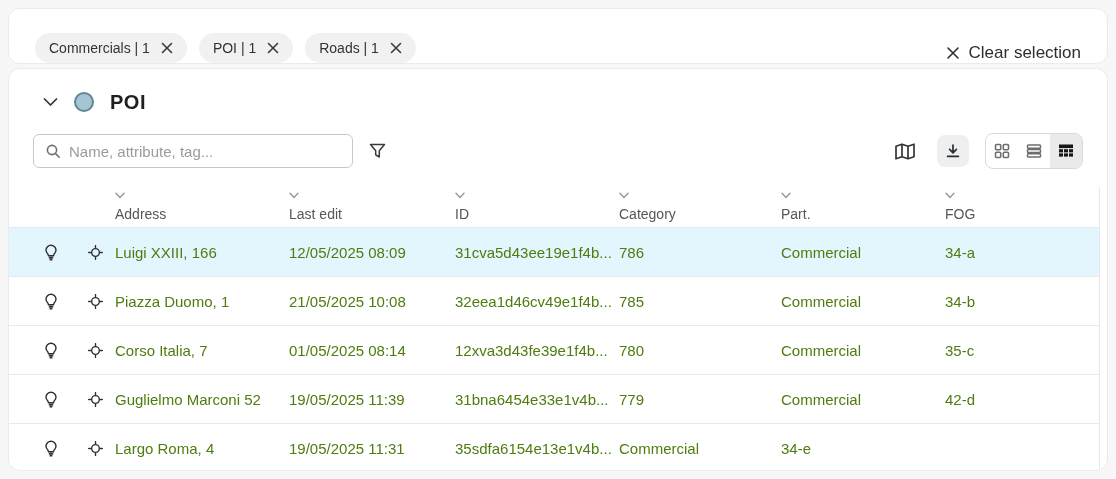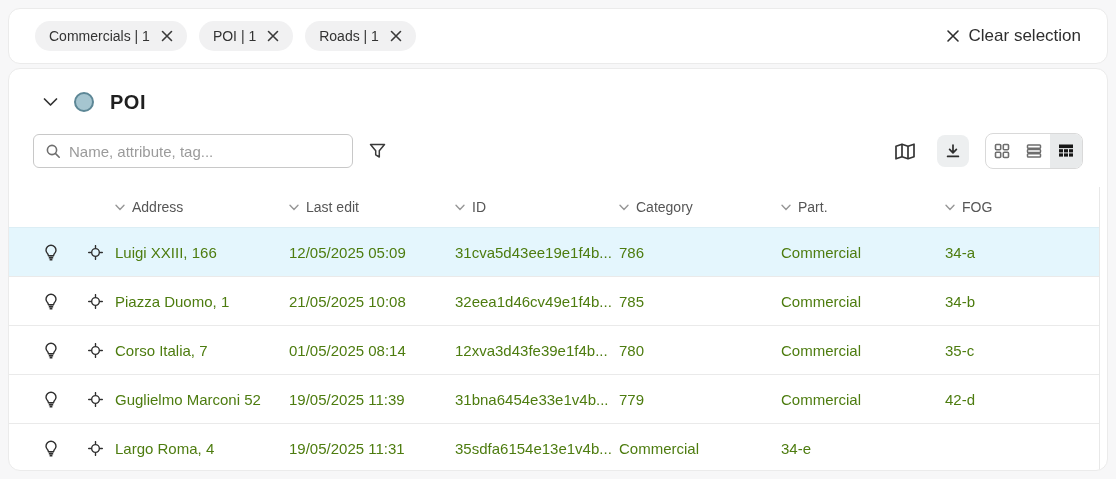--- a/index.html
+++ b/index.html
@@ -17,21 +17,21 @@
     left: 8px;
     width: 1100px;
     background: #fff;
     border: 1px solid #ebebeb;
     border-radius: 12px;
   }
 
   
   .selection-bar {
     top: 8px; height: 56px;
-    display: flex; align-items: center;
+    display: flex; align-items: flex-end;
     padding: 0 26px;
   }
   .chips { display: flex; gap: 12px; }
   .chip {
     display: flex; align-items: center; gap: 11px;
     background: #f1f1f2;
     border-radius: 15px;
     height: 30px;
     padding: 0 14px;
     font-size: 14px; color: #333;
@@ -111,21 +111,21 @@
     display: grid;
     grid-template-columns: 48px 40px 174px 166px 164px 162px 164px auto;
     align-items: center;
     padding-left: 18px;
     height: 49px;
     font-size: 15px; color: #4d7c0f;
   }
   .trow.body { border-top: 1px solid #eaeaea; cursor: pointer; }
   .trow.selected { background: #e4f6fd; border-top-color: #dceef5; }
   .header-row { height: 40px; font-size: 14px; color: #565656; }
-  .hcell { display: flex; align-items: center; gap: 7px; cursor: pointer; }
+  .hcell { display: flex; gap: 7px; cursor: pointer; flex-direction: column; }
   .hcell svg { color: #979797; flex: none; }
   .cell-icon { display: flex; justify-content: center; color: #2f2f2f; cursor: pointer; }
   .ellip { white-space: nowrap; overflow: hidden; }
 </style>
 </head>
 <body>
 
 <div class="canvas">
 
   <div class="card selection-bar">
@@ -287,21 +287,21 @@
               <path d="M4.8 13.6 h4.4 M5.6 15.6 h2.8" stroke-width="1.6"></path>
             </svg>
         </span>
         <span class="cell-icon">
           <svg width="15" height="15" viewBox="0 0 16 16" fill="none" stroke="#2f2f2f" stroke-width="1.5" stroke-linecap="round">
               <circle cx="8" cy="8" r="4.1"></circle>
               <path d="M8 0.7 V2.7 M8 13.3 V15.3 M0.7 8 H2.7 M13.3 8 H15.3"></path>
             </svg>
         </span>
         <span class="ellip">Luigi XXIII, 166</span>
-        <span class="ellip">12/05/2025 05:09</span>
+        <span class="ellip">12/05/2025 08:09</span>
         <span class="ellip">31cva5d43ee19e1f4b...</span>
         <span class="ellip">786</span>
         <span class="ellip">Commercial</span>
         <span class="ellip">34-a</span>
       </div>
 
       <div class="trow body">
         <span class="cell-icon">
           <svg width="14" height="17" viewBox="0 0 14 17" fill="none" stroke="#2f2f2f" stroke-width="1.4">
               <path d="M7 1.2 a5 5 0 0 1 5 5 c0 1.9-1 3-2 4.1 l-0.5 1.4 h-5 L4 10.3 C3 9.2 2 8.1 2 6.2 a5 5 0 0 1 5-5 Z"></path>

